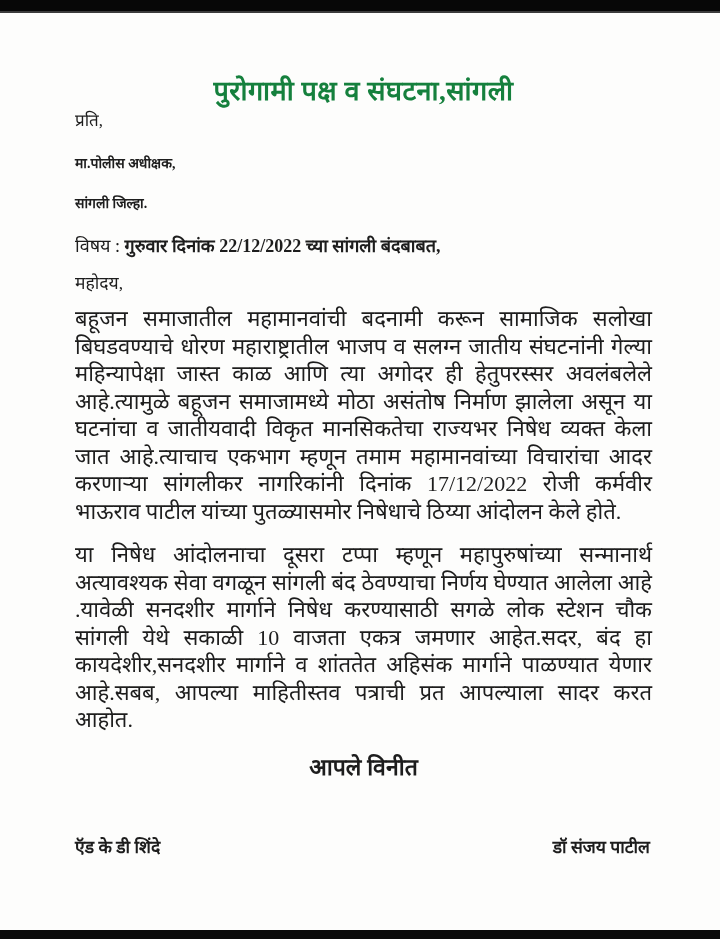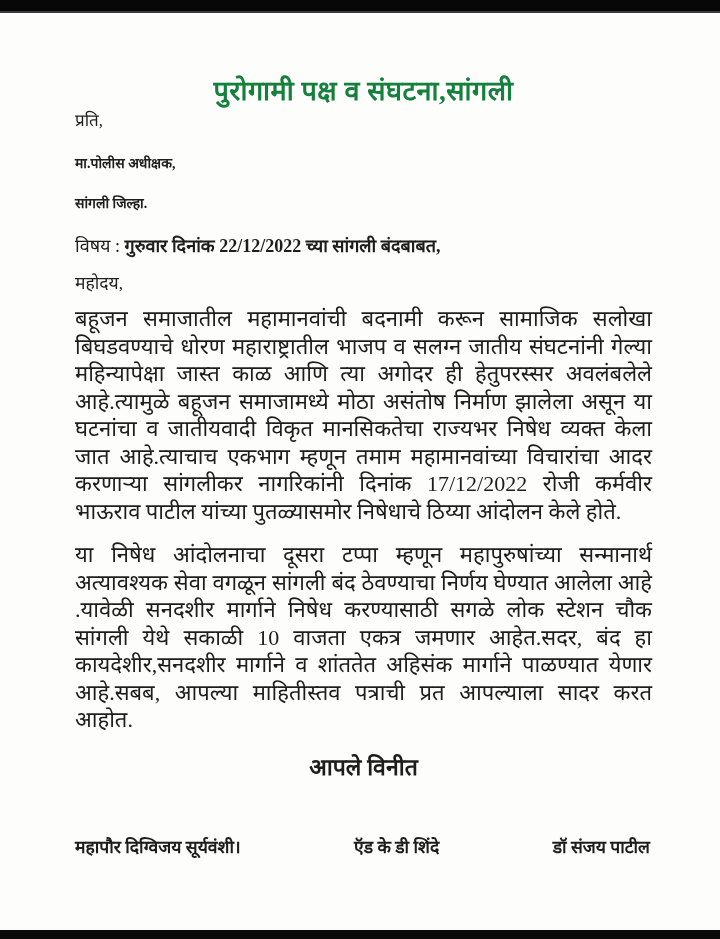--- a/index.html
+++ b/index.html
@@ -102,21 +102,20 @@
 
   <div class="greeting">महोदय,</div>
 
   <p class="body-paragraph">बहूजन समाजातील महामानवांची बदनामी करून सामाजिक सलोखा बिघडवण्याचे धोरण महाराष्ट्रातील भाजप व सलग्न जातीय संघटनांनी गेल्या महिन्यापेक्षा जास्त काळ आणि त्या अगोदर ही हेतुपरस्सर अवलंबलेले आहे.त्यामुळे बहूजन  समाजामध्ये मोठा असंतोष निर्माण झालेला असून या घटनांचा व जातीयवादी विकृत मानसिकतेचा राज्यभर निषेध व्यक्त केला जात आहे.त्याचाच एकभाग म्हणून तमाम महामानवांच्या विचारांचा आदर करणाऱ्या सांगलीकर नागरिकांनी दिनांक 17/12/2022 रोजी कर्मवीर भाऊराव पाटील यांच्या पुतळ्यासमोर निषेधाचे ठिय्या आंदोलन केले होते.</p>
 
   <p class="body-paragraph">या निषेध आंदोलनाचा दूसरा टप्पा म्हणून महापुरुषांच्या सन्मानार्थ अत्यावश्यक सेवा वगळून सांगली बंद ठेवण्याचा निर्णय घेण्यात आलेला आहे .यावेळी सनदशीर मार्गाने निषेध करण्यासाठी सगळे लोक स्टेशन चौक सांगली येथे सकाळी 10 वाजता एकत्र जमणार आहेत.सदर, बंद हा कायदेशीर,सनदशीर मार्गाने व शांततेत अहिसंक मार्गाने पाळण्यात येणार आहे.सबब, आपल्या माहितीस्तव पत्राची प्रत आपल्याला सादर करत आहोत.</p>
 
   <div class="closing">आपले विनीत</div>
 
   <div class="signature-row row1">
-    <span>महापौर दिग्विजय सूर्यवंशी।</span>
     <span>ऍड के डी शिंदे</span>
     <span>डॉ संजय पाटील</span>
   </div>
 
 
 </div>
 
 <div class="scan-bar-bottom"></div>
 
 </body></html>

